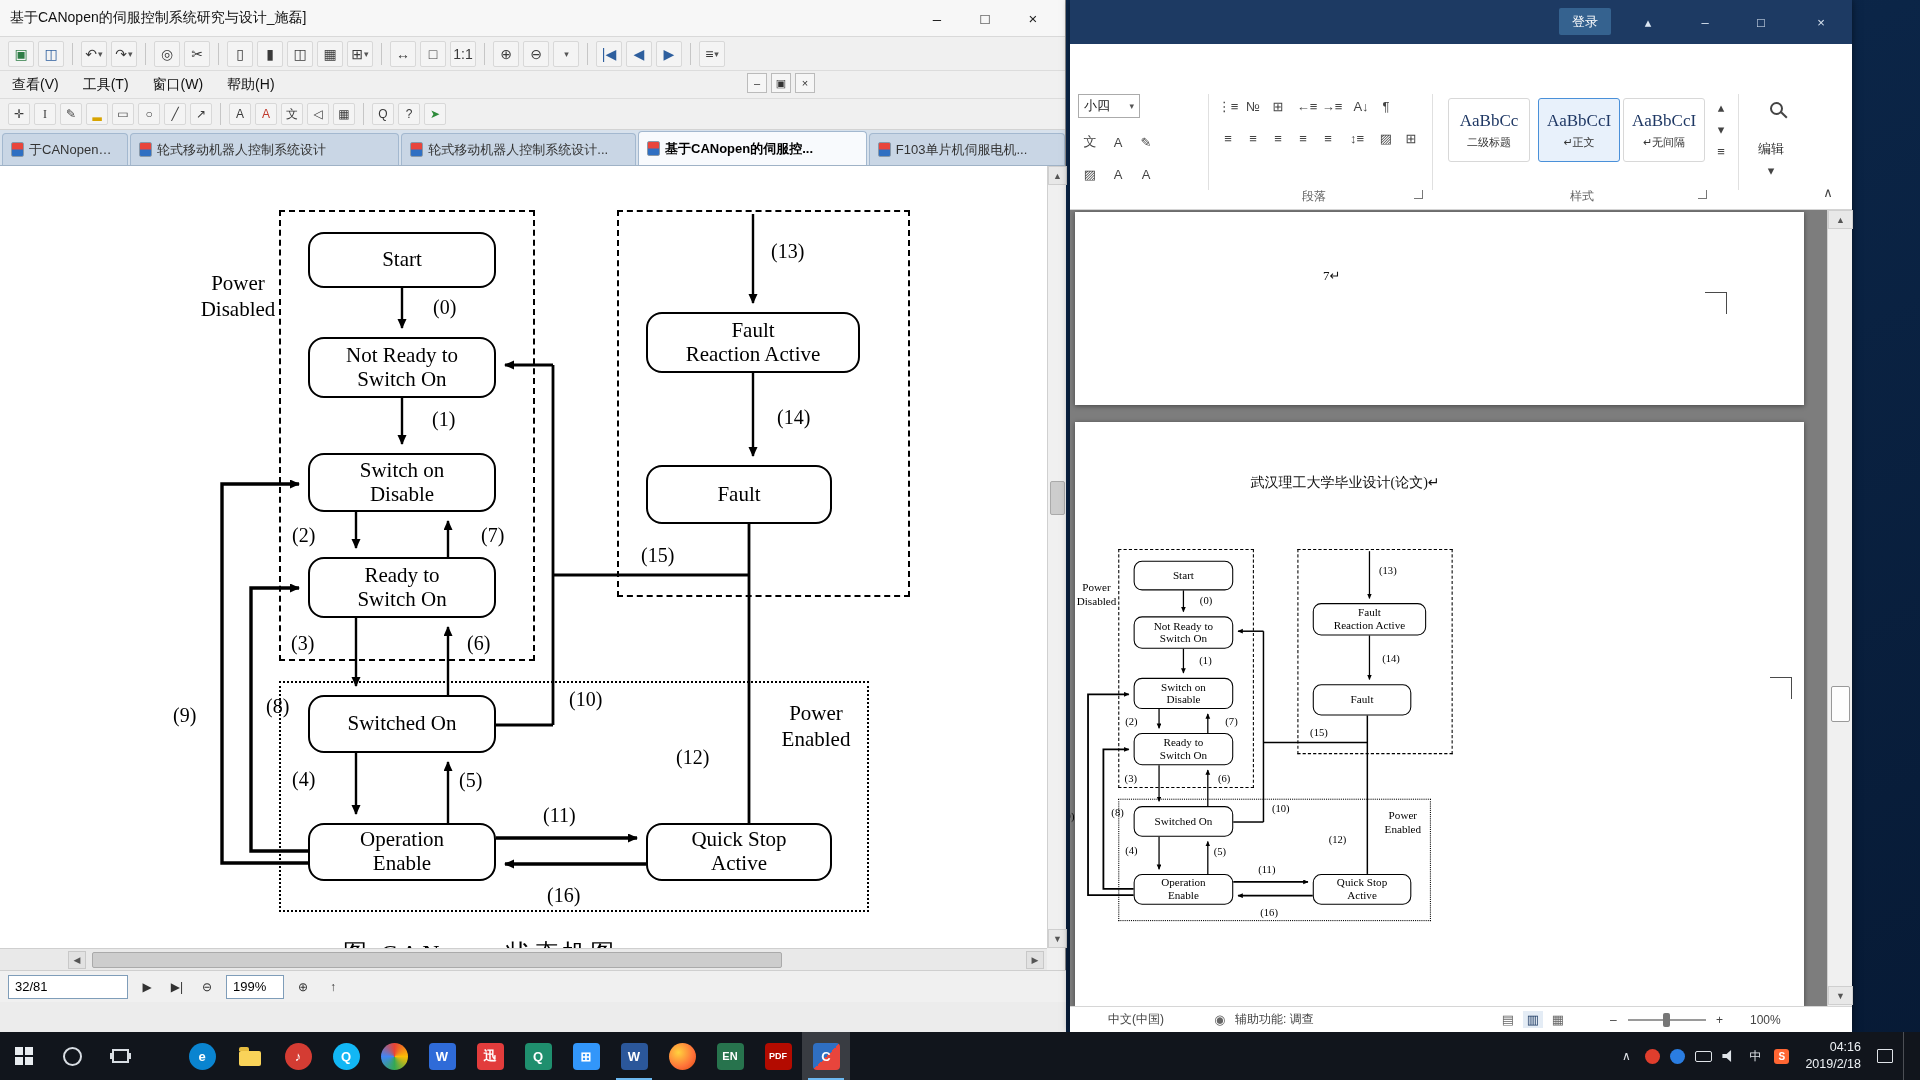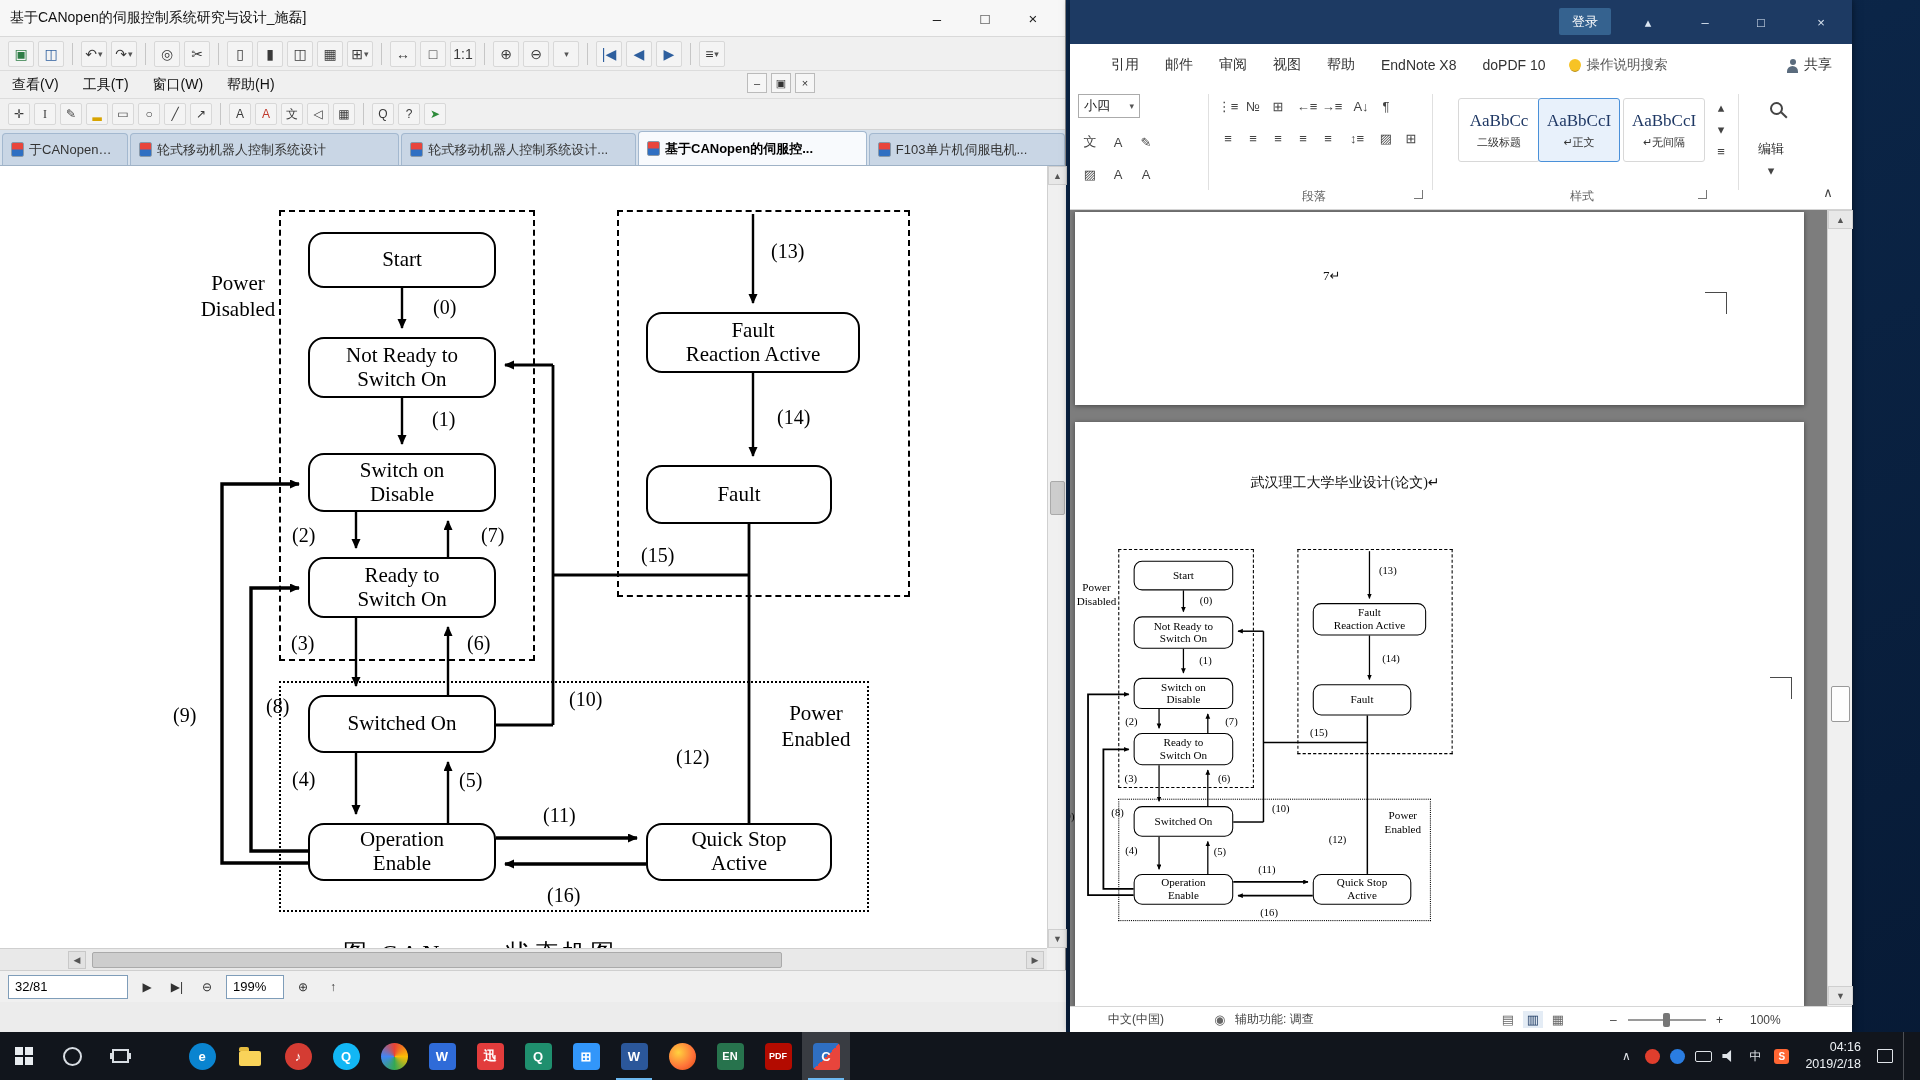--- a/index.html
+++ b/index.html
@@ -336,37 +336,20 @@
 <div id="word-window">
 
   <div class="word-titlebar">
     <div class="login-btn">登录</div>
     <div class="wwbtn" style="left:555px;height:44px">▴</div>
     <div class="wwbtn" style="left:612px;height:44px">–</div>
     <div class="wwbtn" style="left:668px;height:44px">□</div>
     <div class="wwbtn" style="left:728px;height:44px">×</div>
   </div>
 
-  <div class="word-ribbontabs">
-    <div class="rtab">引用</div>
-    <div class="rtab">邮件</div>
-    <div class="rtab">审阅</div>
-    <div class="rtab">视图</div>
-    <div class="rtab">帮助</div>
-    <div class="rtab">EndNote X8</div>
-    <div class="rtab">doPDF 10</div>
-    <div class="search-zone">
-      <span class="bulb"></span>
-      <span>操作说明搜索</span>
-    </div>
-    <div class="share-zone">
-      <span class="person"></span>
-      <span>共享</span>
-    </div>
-  </div>
 
   <div class="word-ribbon">
     <div class="fontsize-select">
       <span>小四</span>
         <span class="caret">▾</span>
     </div>
     <div class="ric" style="left:8px;top:44px">文</div>
     <div class="ric" style="left:36px;top:44px">A</div>
     <div class="ric" style="left:64px;top:44px">✎</div>
     <div class="ric" style="left:8px;top:76px">▨</div>
@@ -386,21 +369,21 @@
     <div class="ric" style="left:196px;top:40px">≡</div>
     <div class="ric" style="left:221px;top:40px">≡</div>
     <div class="ric" style="left:246px;top:40px">≡</div>
     <div class="ric" style="left:275px;top:40px">↕≡</div>
     <div class="ric" style="left:304px;top:40px">▨</div>
     <div class="ric" style="left:329px;top:40px">⊞</div>
     <div class="grouplabel" style="left:232px;top:102px">段落</div>
     <div class="launcher" style="left:344px;top:104px"></div>
     <div class="rsep" style="left:362px"></div>
 
-    <div class="style-card" style="left:388px">
+    <div class="style-card" style="left:378px">
       <div class="style-preview">AaBbCc</div>
       <div class="style-name">二级标题</div>
     </div>
     <div class="style-card selected" style="left:468px">
       <div class="style-preview">AaBbCcI</div>
       <div class="style-name">↵正文</div>
     </div>
     <div class="style-card" style="left:553px">
       <div class="style-preview">AaBbCcI</div>
       <div class="style-name">↵无间隔</div>

